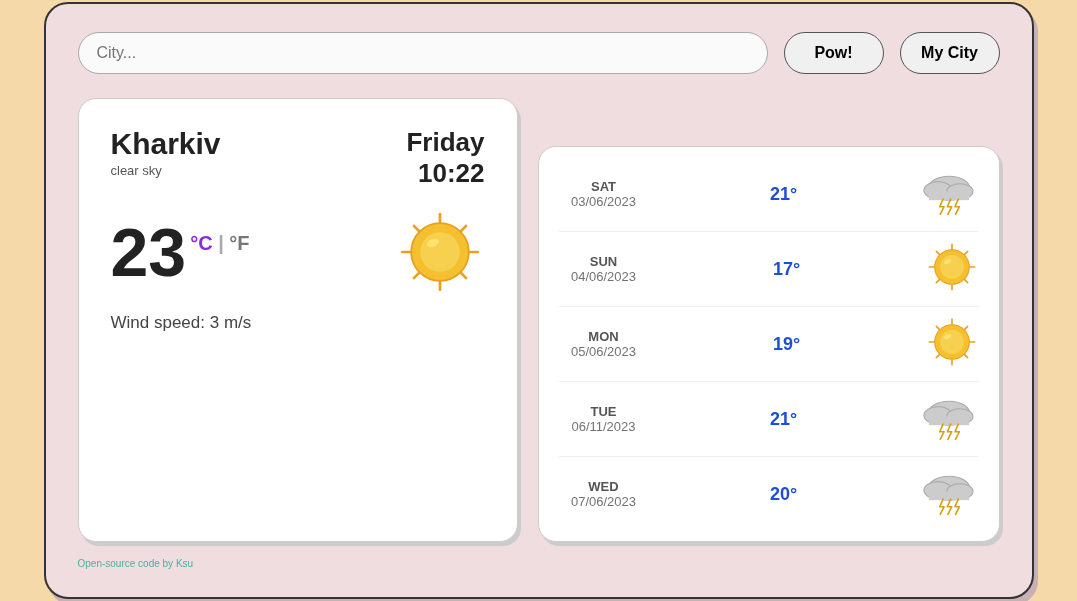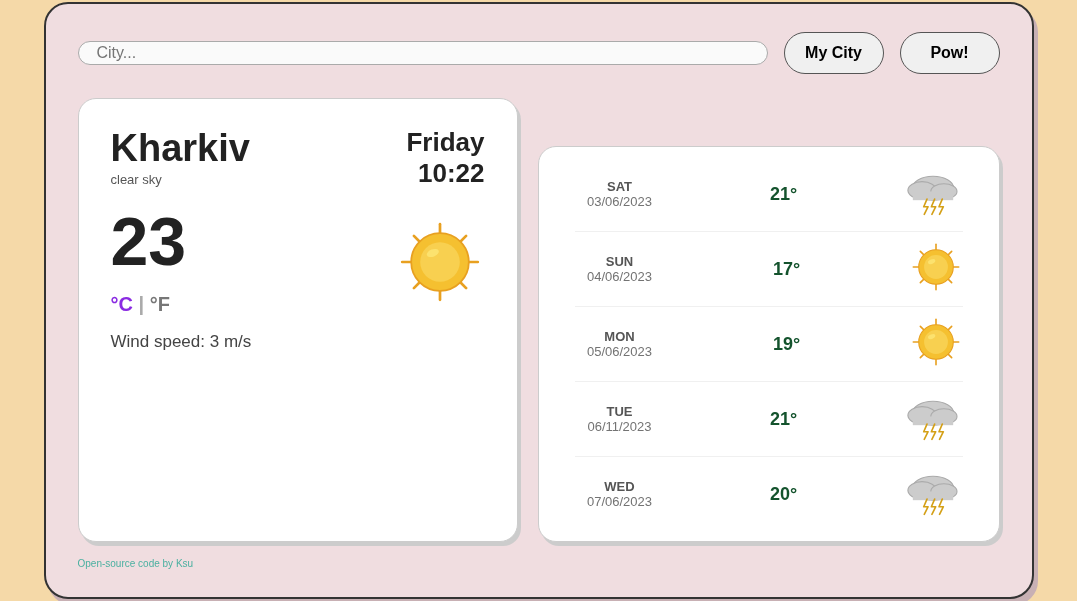--- a/index.html
+++ b/index.html
@@ -23,21 +23,21 @@
       position: relative;
     }
     .header-row {
       display: flex;
       align-items: center;
       gap: 16px;
       margin-bottom: 24px;
     }
     .search-input {
       flex: 1;
-      height: 24px;
+      height: 42px;
       border-radius: 22px;
       border: 1.5px solid #aaa;
       background: #fafafa;
       padding: 0 18px;
       font-size: 16px;
       color: #0c4a6e;
       outline: none;
     }
     .btn {
       height: 42px;
@@ -67,21 +67,21 @@
       display: flex;
       flex-direction: column;
       gap: 6px;
     }
     .cw-top {
       display: flex;
       justify-content: space-between;
       align-items: flex-start;
     }
     .cw-city {
-      font-size: 38px;
+      font-size: 30px;
       font-weight: bold;
       color: #222;
     }
     .cw-desc {
       font-size: 13px;
       color: #555;
       margin-top: 2px;
     }
     .cw-time-block {
       text-align: center;
@@ -100,21 +100,20 @@
     .cw-middle {
       display: flex;
       align-items: center;
       justify-content: space-between;
       margin-top: 12px;
     }
     .cw-temp-block {
       display: flex;
       align-items: flex-start;
       gap: 4px;
-      flex-direction: column;
     }
     .cw-temp-value {
       font-size: 68px;
       font-weight: 900;
       color: #222;
       line-height: 1;
     }
     .cw-temp-unit {
       font-size: 20px;
       color: #777;
@@ -135,21 +134,21 @@
       margin-top: 10px;
     }
 
     
     .forecast-card {
       background: white;
       border-radius: 18px;
       border: 1.5px solid #ccc;
       box-shadow: 3px 4px 0 #ccc;
       flex: 1;
-      padding: 10px 36px;
+      padding: 10px 20px;
       display: flex;
       flex-direction: column;
       justify-content: flex-start;
       margin-top: 48px;
     }
     .forecast-row {
       display: flex;
       align-items: center;
       justify-content: space-between;
       padding: 8px 0;
@@ -165,41 +164,41 @@
       font-weight: bold;
       color: #555;
     }
     .forecast-date {
       font-size: 13px;
       color: #737373;
     }
     .forecast-temp {
       font-size: 18px;
       font-weight: bold;
-      color: #14532d;
+      color: #1d4ed8;
       min-width: 50px;
       text-align: center;
     }
 
     
     .footer {
       margin-top: 16px;
       font-size: 10px;
       color: #4ab0a0;
     }
   </style>
 </head>
 <body>
 
 <div class="app-container">
 
   <div class="header-row">
     <input class="search-input" type="text" placeholder="City..." style="">
+    <button class="btn">Pow!</button>
     <button class="btn">My City</button>
-    <button class="btn">Pow!</button>
   </div>
 
   <div class="main-row">
 
     <div class="current-weather-card">
       <div class="cw-top">
         <div>
           <div class="cw-city">Kharkiv</div>
           <div class="cw-desc">clear sky</div>
         </div>

